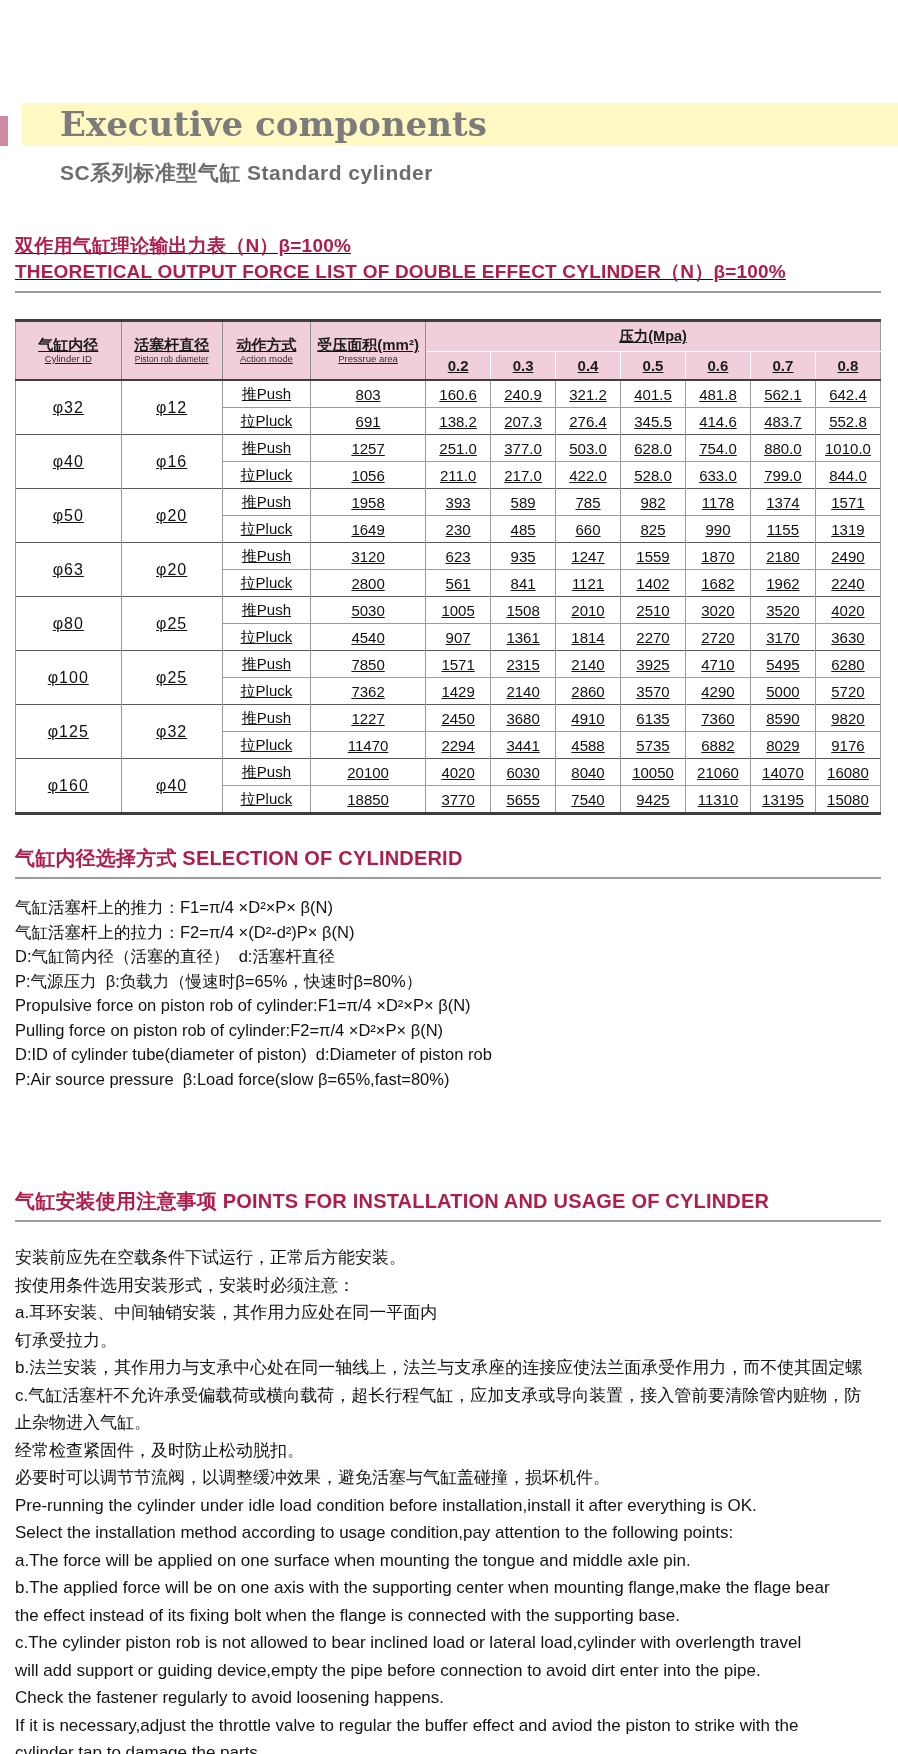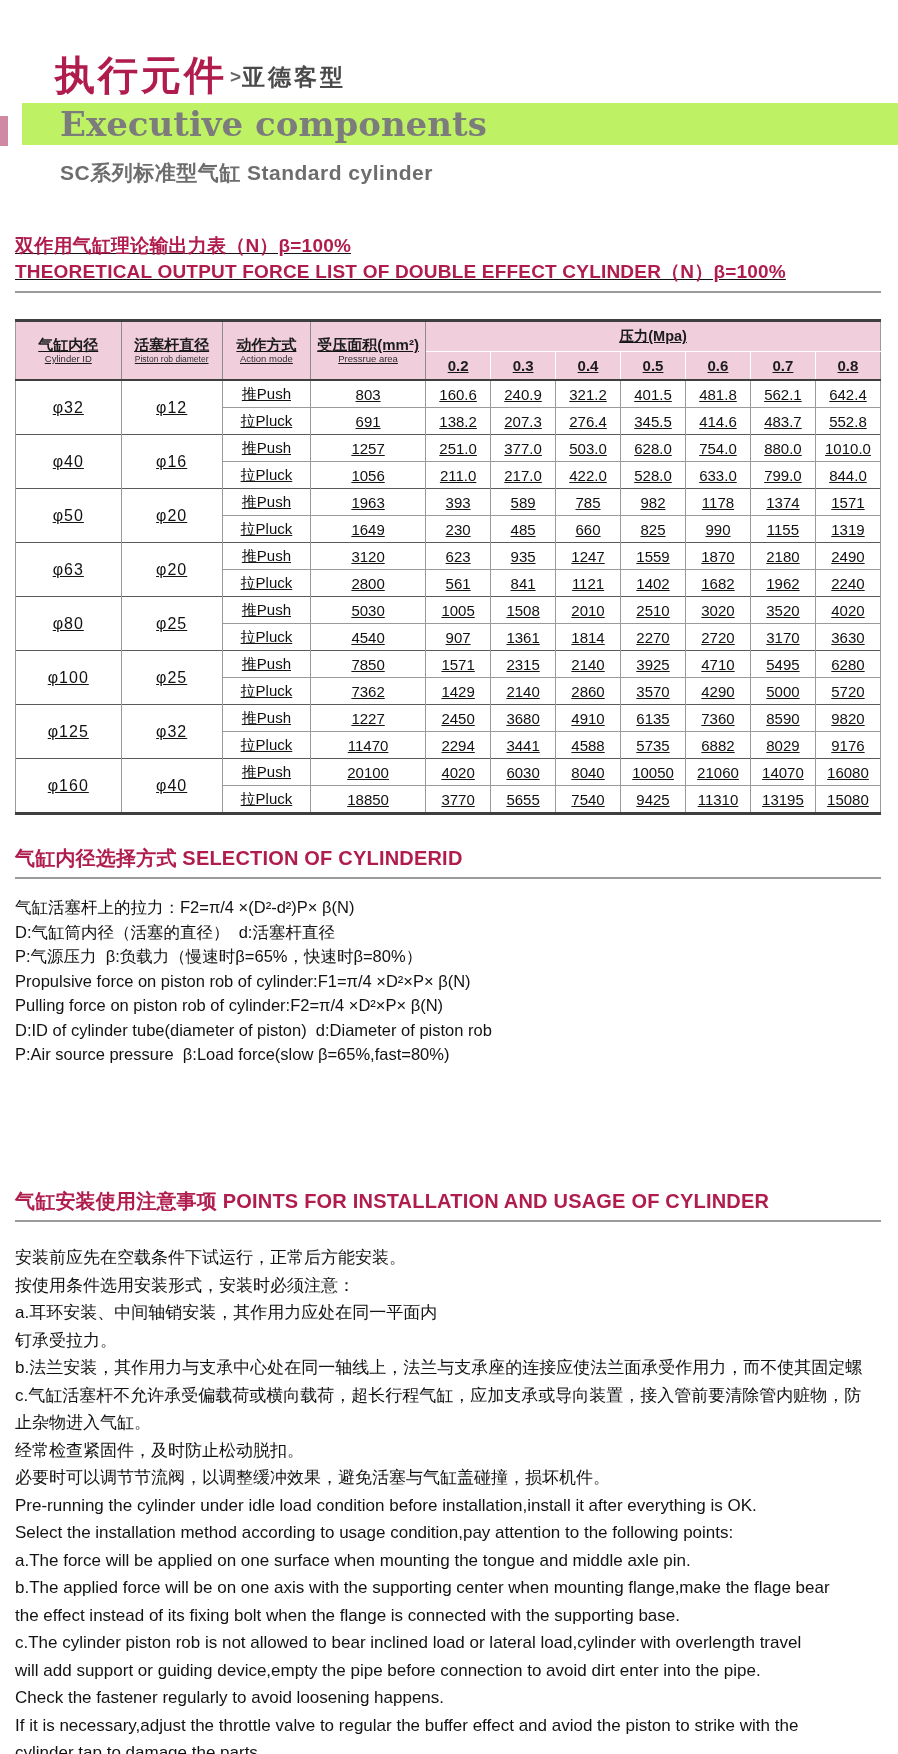--- a/index.html
+++ b/index.html
@@ -11,21 +11,21 @@
   
   .side-tab { position:absolute; left:0; top:116px; width:8px; height:30px; background:#d089a3; }
 
   
   .brand-line { position:absolute; top:48px; left:55px; white-space:nowrap; }
   .brand-cn { font-family:"DejaVu Serif","Liberation Serif",serif; font-weight:bold;
               font-size:40px; color:#b01d4d; letter-spacing:3px; }
   .brand-gt { font-size:19px; font-weight:bold; color:#666; margin:0 1px 0 3px; vertical-align:6px; }
   .brand-type { font-family:"DejaVu Serif","Liberation Serif",serif; font-weight:bold;
                 font-size:23px; color:#4a4a4a; letter-spacing:3px; vertical-align:4px; }
-  .gray-bar { position:absolute; top:103px; left:22px; right:0; height:42px; background:#bef264; }
+  .gray-bar { position:absolute; top:103px; left:22px; right:0; height:42px; background:#fef9c3; }
   .gray-bar .bar-text { font-family:"DejaVu Serif","Liberation Serif",serif; font-weight:bold;
                         font-size:34px; color:#7c7c7c; line-height:42px; padding-left:38px; display:inline-block; }
   .series { position:absolute; top:159px; left:60px; font-weight:bold; font-size:21px; color:#6d6d6d; letter-spacing:0.5px; }
 
   
   .sec { position:absolute; left:15px; width:866px; }
   .sec-title { color:#b01d4d; font-weight:bold; }
   .sec1 { top:233px;text-decoration:underline; }
   .sec1 .t-line { font-size:19px; line-height:26px; letter-spacing:0.2px; }
   .rule { border:none; border-top:2px solid #9b9b9b; margin:6px 0 0 0; height:0; }
@@ -59,23 +59,20 @@
   .para-lines { margin-top:22px; }
   .para-lines .line { font-size:17px; line-height:27.5px; color:#121212; white-space:pre-wrap; }
 </style>
 </head>
 <body>
 
 <div class="page">
 
   <div class="side-tab"></div>
 
-  <div class="brand-line">
-    <span class="brand-cn">执行元件</span><span class="brand-gt">&gt;</span><span class="brand-type">亚德客型</span>
-  </div>
 
   <div class="gray-bar">
     <span class="bar-text">Executive components</span>
   </div>
 
   <div class="series">SC系列标准型气缸  Standard cylinder</div>
 
   <div class="sec sec1">
     <div class="sec-title t-line">双作用气缸理论输出力表（N）β=100%</div>
     <div class="sec-title t-line">THEORETICAL OUTPUT FORCE LIST OF DOUBLE EFFECT CYLINDER（N）β=100%</div>
@@ -171,21 +168,21 @@
             <td class="val">422.0</td>
             <td class="val">528.0</td>
             <td class="val">633.0</td>
             <td class="val">799.0</td>
             <td class="val">844.0</td>
           </tr>
           <tr class="group-first">
             <td rowspan="2" class="bore">φ50</td>
             <td rowspan="2" class="rod">φ20</td>
             <td class="mode">推Push</td>
-            <td class="area">1963</td>
+            <td class="area">1958</td>
             <td class="val">393</td>
             <td class="val">589</td>
             <td class="val">785</td>
             <td class="val">982</td>
             <td class="val">1178</td>
             <td class="val">1374</td>
             <td class="val">1571</td>
           </tr>
           <tr class="group-second">
             <td class="mode">拉Pluck</td>
@@ -319,20 +316,21 @@
             <td class="val">15080</td>
           </tr>
         </tbody>
     </table>
   </div>
 
   <div class="sec sec2">
     <div class="sec-title">气缸内径选择方式 SELECTION OF CYLINDERID</div>
     <hr class="rule">
     <div class="formula-lines">
+        <div class="line">气缸活塞杆上的推力：F1=π/4 ×D²×P× β(N)</div>
         <div class="line">气缸活塞杆上的拉力：F2=π/4 ×(D²-d²)P× β(N)</div>
         <div class="line">D:气缸筒内径（活塞的直径）  d:活塞杆直径</div>
         <div class="line">P:气源压力  β:负载力（慢速时β=65%，快速时β=80%）</div>
         <div class="line">Propulsive force on piston rob of cylinder:F1=π/4 ×D²×P× β(N)</div>
         <div class="line">Pulling force on piston rob of cylinder:F2=π/4 ×D²×P× β(N)</div>
         <div class="line">D:ID of cylinder tube(diameter of piston)  d:Diameter of piston rob</div>
         <div class="line">P:Air source pressure  β:Load force(slow β=65%,fast=80%)</div>
       </div>
   </div>
 

